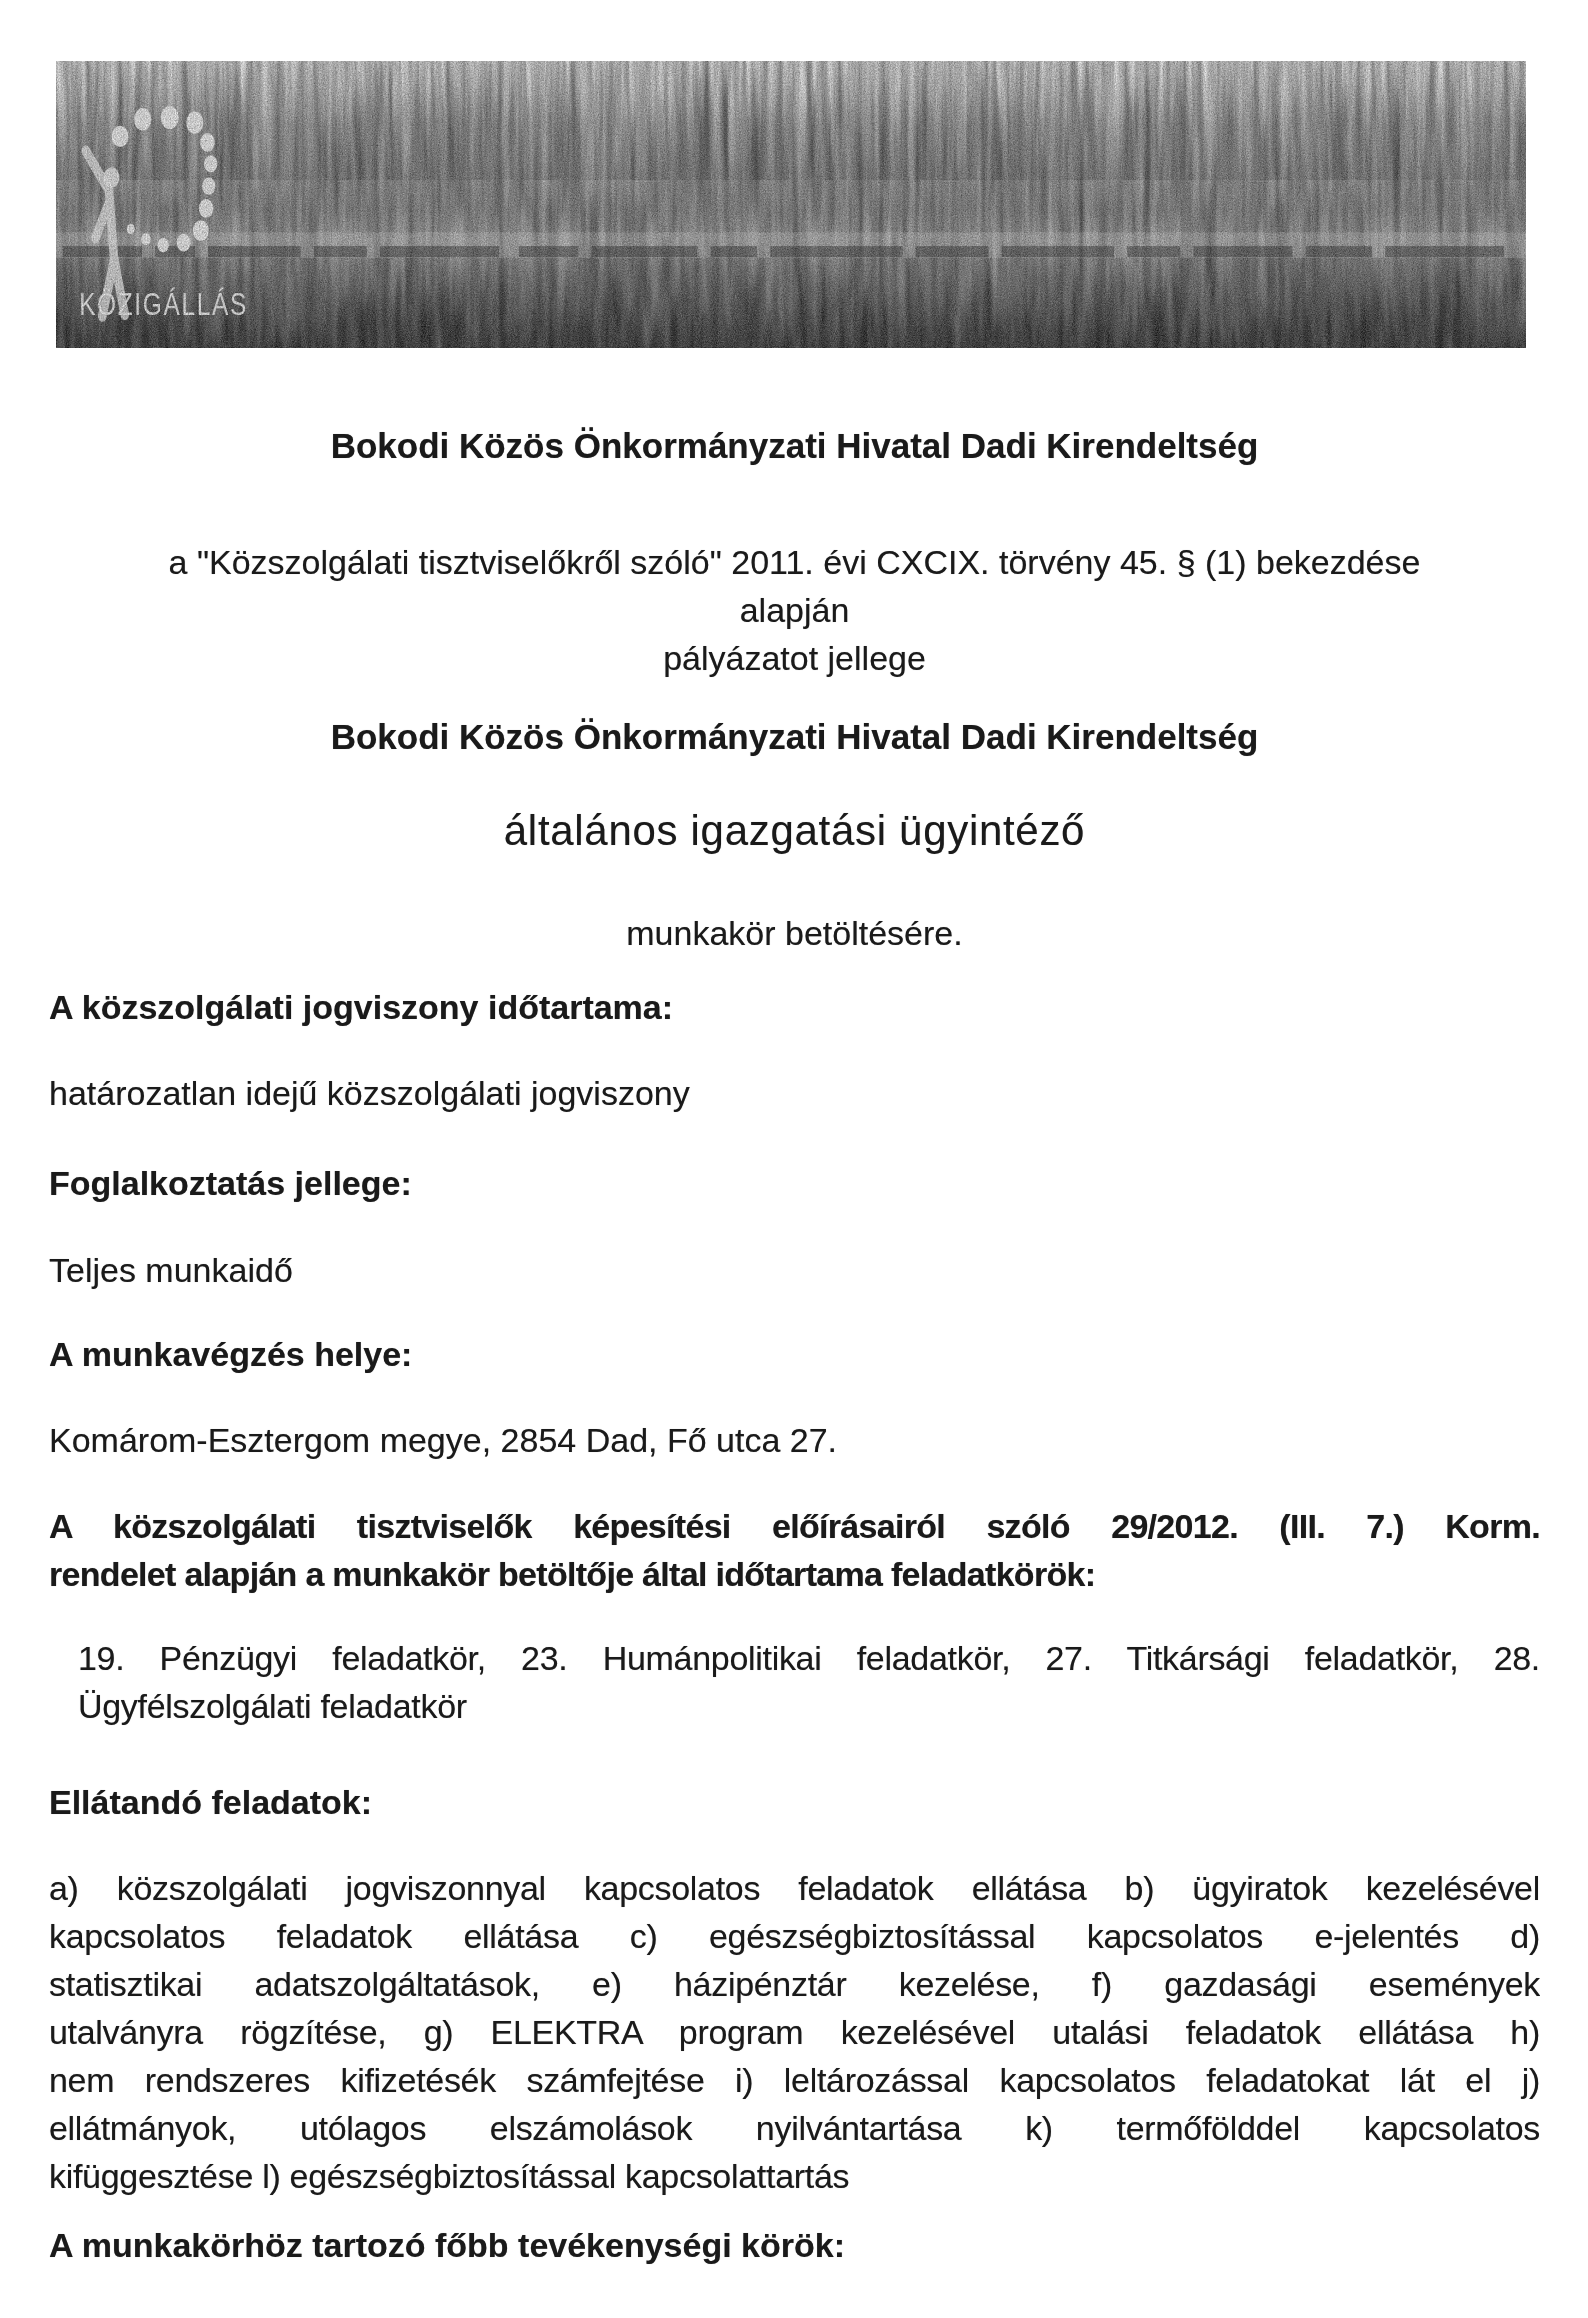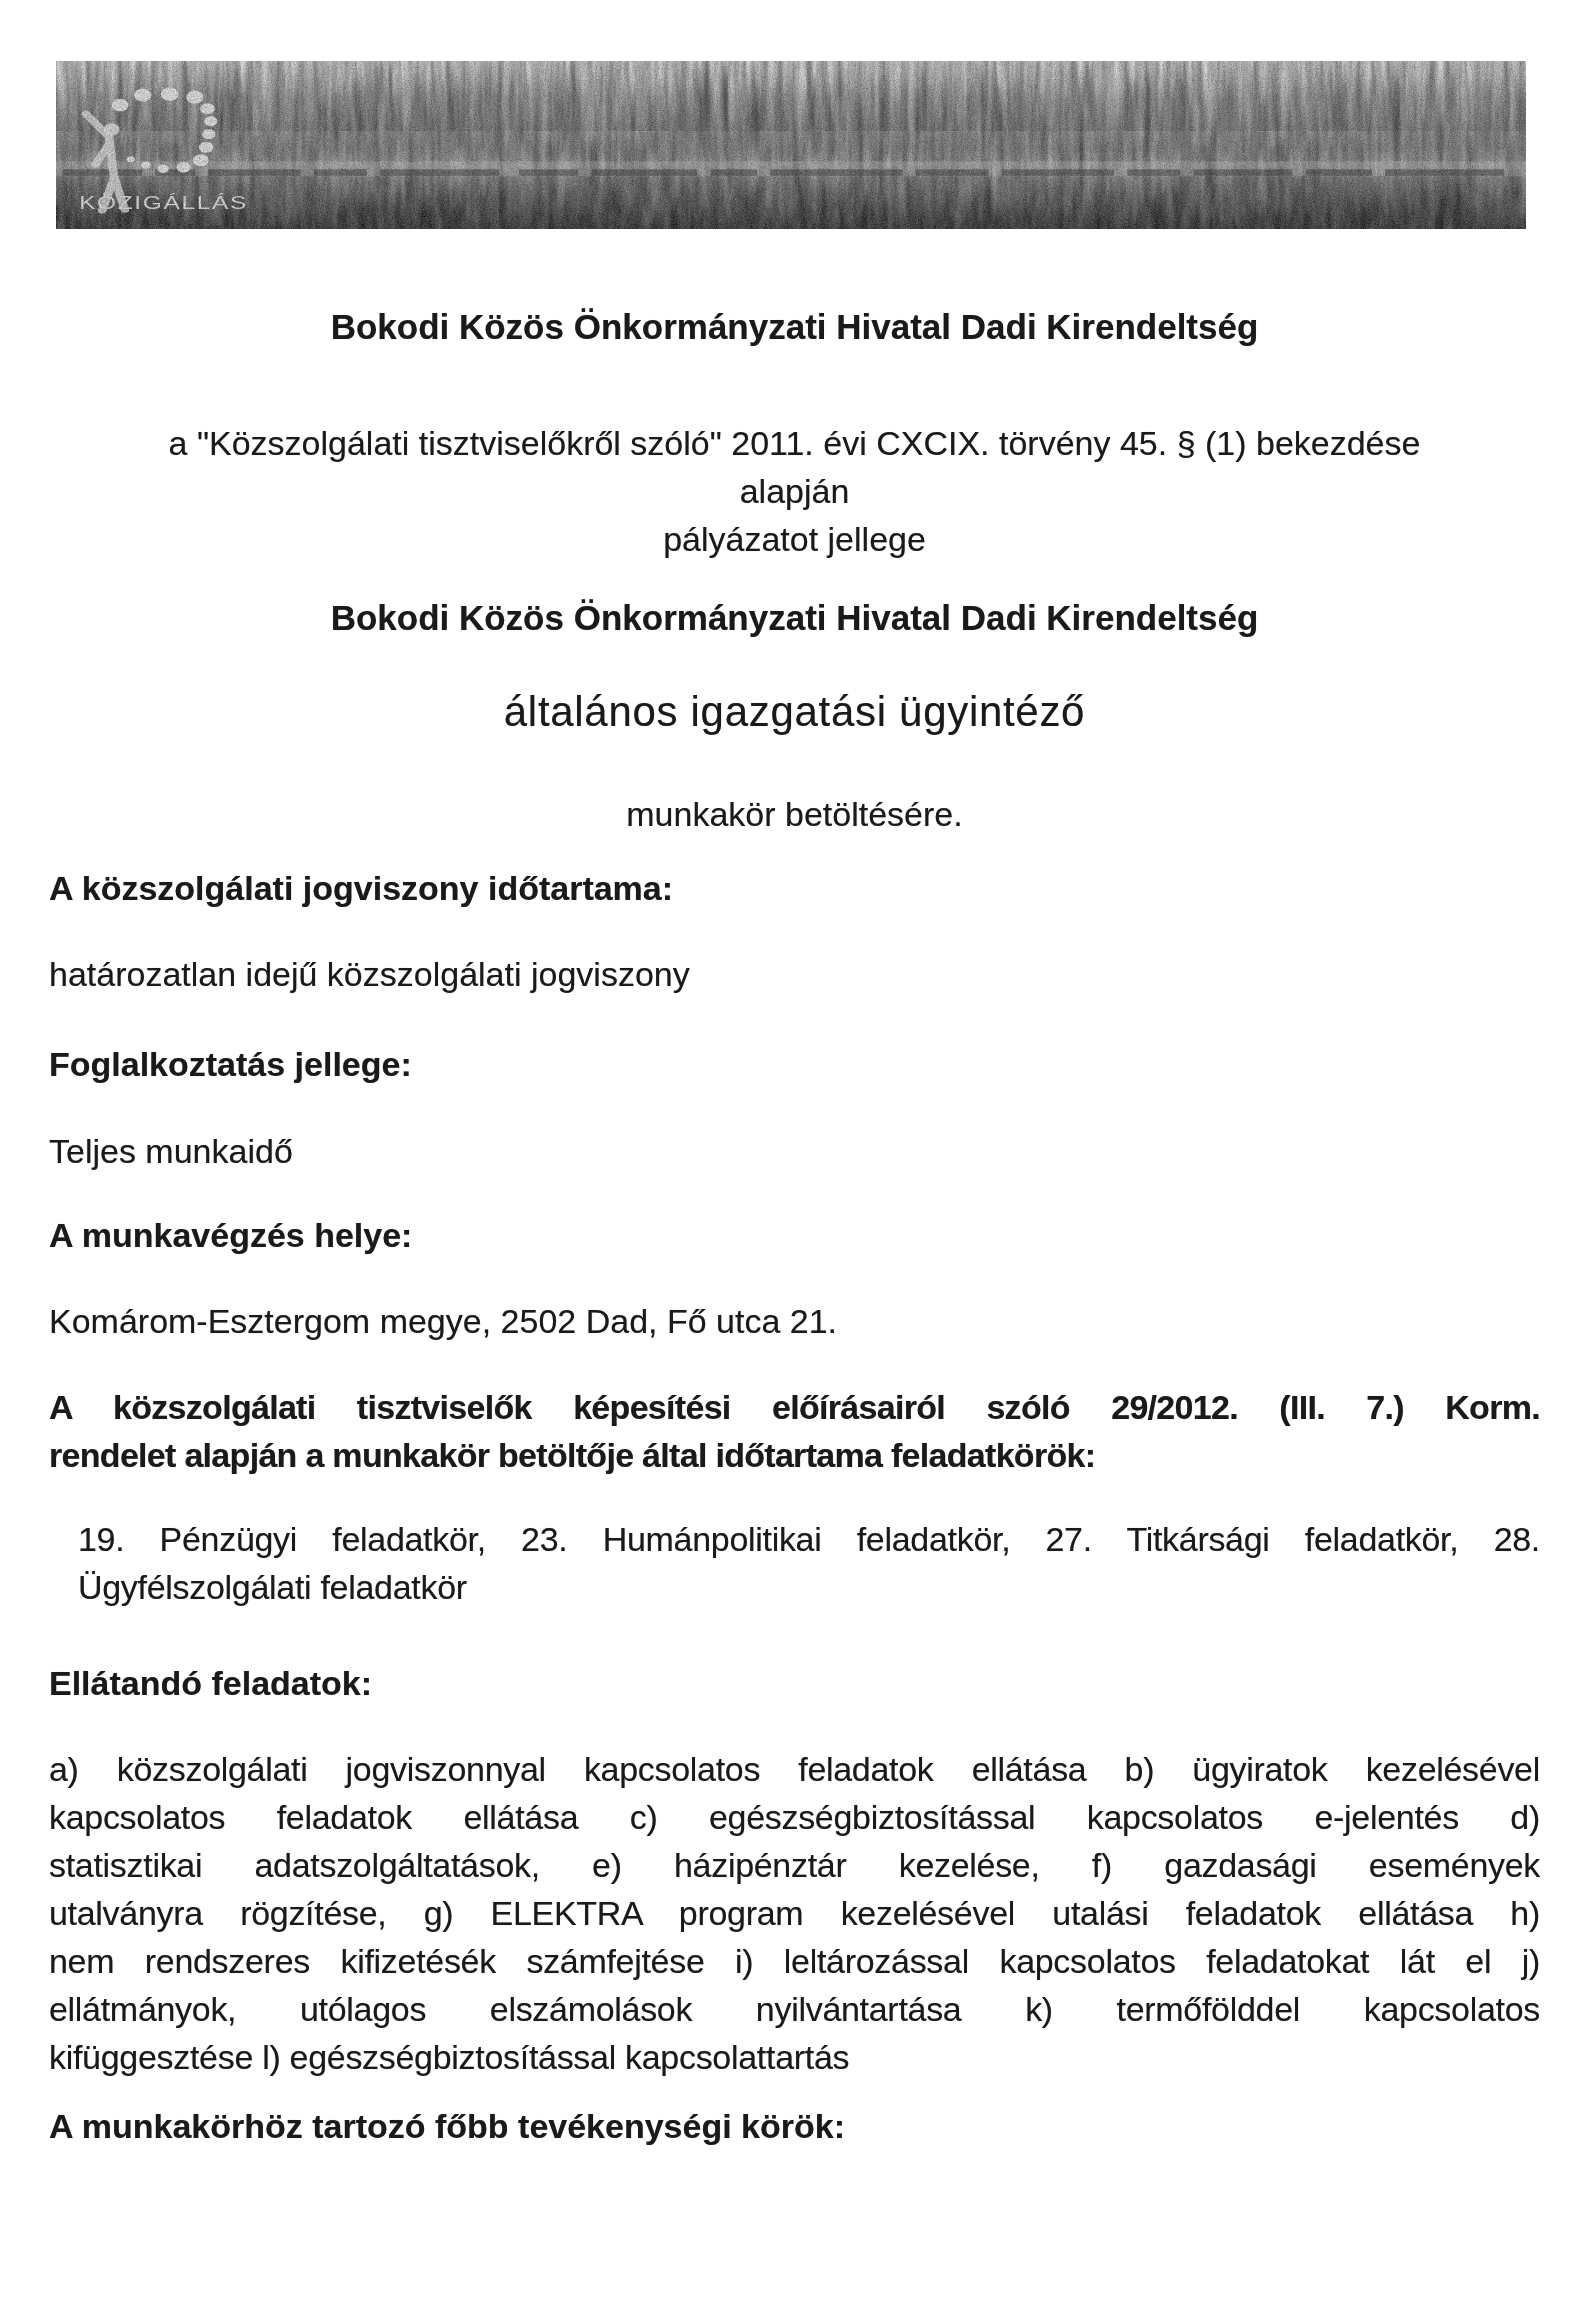--- a/index.html
+++ b/index.html
@@ -8,21 +8,21 @@
     position:relative;
     width:1589px;height:2319px;
     background:#ffffff;
     font-family:"Liberation Sans","DejaVu Sans",sans-serif;
     color:#1a1a1a;
     overflow:hidden;
     text-shadow:0 0 0.7px rgba(10,10,10,.45);
   }
   .banner{
     margin:61px 63px 0 56px;
-    height:168px;
+    height:287px;
     overflow:hidden;
   }
   .banner svg{display:block;width:100%;height:100%;}
   .content{padding:0 49px;}
   .c{text-align:center;}
   .line{font-size:34px;line-height:48px;}
   .bold{font-weight:bold;}
   .title{font-size:35px;line-height:50px;font-weight:bold;}
   .job-title{font-size:42px;line-height:56px;font-weight:normal;letter-spacing:0.7px;}
   
@@ -160,21 +160,21 @@
 
     <div class="line c mt-suffix">munkakör betöltésére.</div>
 
     <div class="line bold mt-h1">A közszolgálati jogviszony időtartama:</div>
     <div class="line mt-b1">határozatlan idejű közszolgálati jogviszony</div>
 
     <div class="line bold mt-h2">Foglalkoztatás jellege:</div>
     <div class="line mt-b2">Teljes munkaidő</div>
 
     <div class="line bold mt-h3">A munkavégzés helye:</div>
-    <div class="line mt-b3">Komárom-Esztergom megye, 2502 Dad, Fő utca 21.</div>
+    <div class="line mt-b3">Komárom-Esztergom megye, 2854 Dad, Fő utca 27.</div>
 
     <div class="mt-h4">
       <div class="jline bold">A közszolgálati tisztviselők képesítési előírásairól szóló 29/2012. (III. 7.) Korm.</div>
       <div class="jline bold jlast">rendelet alapján a munkakör betöltője által időtartama feladatkörök:</div>
     </div>
     <div class="mt-b4">
       <div class="jline">19. Pénzügyi feladatkör, 23. Humánpolitikai feladatkör, 27. Titkársági feladatkör, 28.</div>
       <div class="jline jlast">Ügyfélszolgálati feladatkör</div>
     </div>
 

